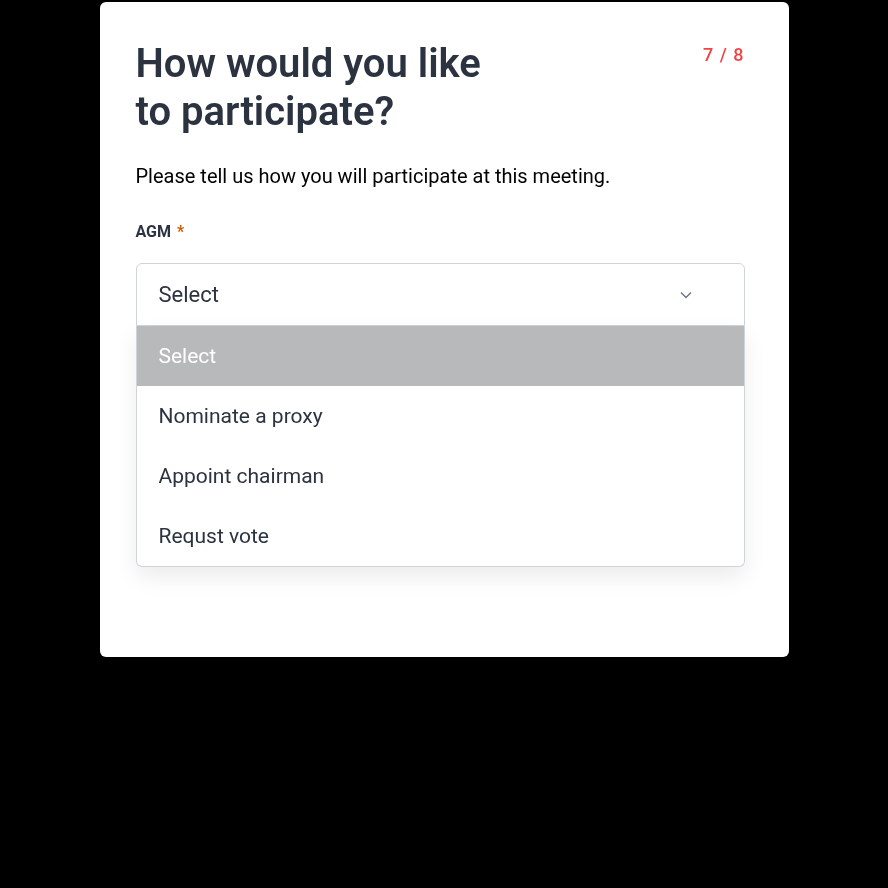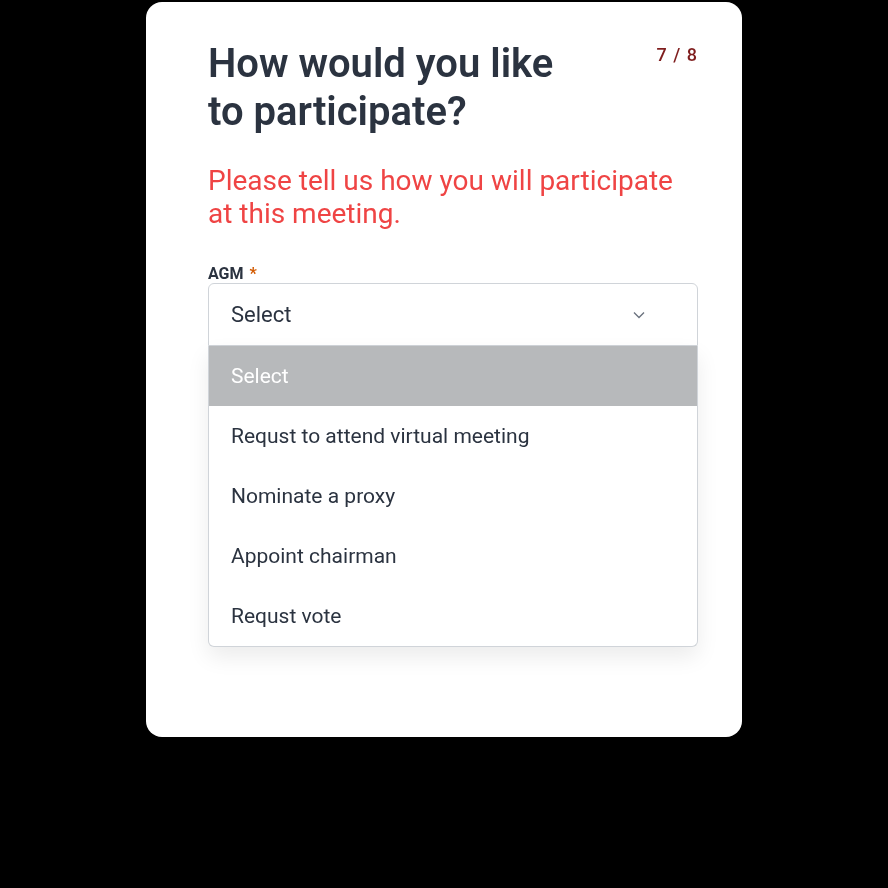--- a/index.html
+++ b/index.html
@@ -10,65 +10,66 @@
     body {
       width: 888px;
       height: 888px;
       background: #000;
       display: flex;
       align-items: flex-start;
       justify-content: center;
       font-family: -apple-system, BlinkMacSystemFont, "Segoe UI", Roboto, "Helvetica Neue", Arial, sans-serif;
     }
     .card {
-      width: 596px;
+      width: 689px;
       background: #fff;
-      border-radius: 16px;
-      padding: 38px 44px 90px 62px;
+      border-radius: 6px;
+      padding: 38px 44px 90px 36px;
       box-shadow: 8px 12px 30px rgba(0,0,0,0.55);
       position: relative;
       margin-top: 2px;
     }
     .header {
       display: flex;
       align-items: flex-start;
       justify-content: space-between;
     }
     .title {
       font-size: 40px;
       line-height: 1.2;
       font-weight: 600;
       color: #2b3340;
       max-width: 420px;
       white-space: pre-line;
     }
     .step {
-      color: #7f1d1d;
+      color: #ef4444;
       font-size: 18px;
       font-weight: 500;
       letter-spacing: 1px;
       padding-top: 4px;
     }
     .subtitle {
       margin-top: 28px;
-      font-size: 28px;
-      color: #ef4444;
+      font-size: 20px;
+      color: #000000;
     }
     .field-label {
       margin-top: 34px;
       font-size: 16px;
       font-weight: 700;
       color: #2b3340;
     }
     .field-label .asterisk {
       color: #d25a00;
       font-weight: 700;
       margin-left: 2px;
     }
     .select-wrap {
+      margin-top: 22px;
       position: relative;
     }
     .select-control {
       width: 100%;
       border: 1px solid #d0d4d9;
       border-radius: 6px 6px 0 0;
       background: #fff;
       padding: 18px 48px 18px 22px;
       font-size: 22px;
       color: #2b3340;
@@ -127,19 +128,18 @@
     <div class="select-control">
       <span>Select</span>
       <span class="chev">
         <svg viewBox="0 0 24 24">
             <polyline points="6 9 12 15 18 9"></polyline>
           </svg>
       </span>
     </div>
     <div class="dropdown">
       <div class="option highlighted">Select</div>
-      <div class="option">Requst to attend virtual meeting</div>
       <div class="option">Nominate a proxy</div>
       <div class="option">Appoint chairman</div>
       <div class="option">Requst vote</div>
     </div>
   </div>
 </div>
 
 </body></html>

